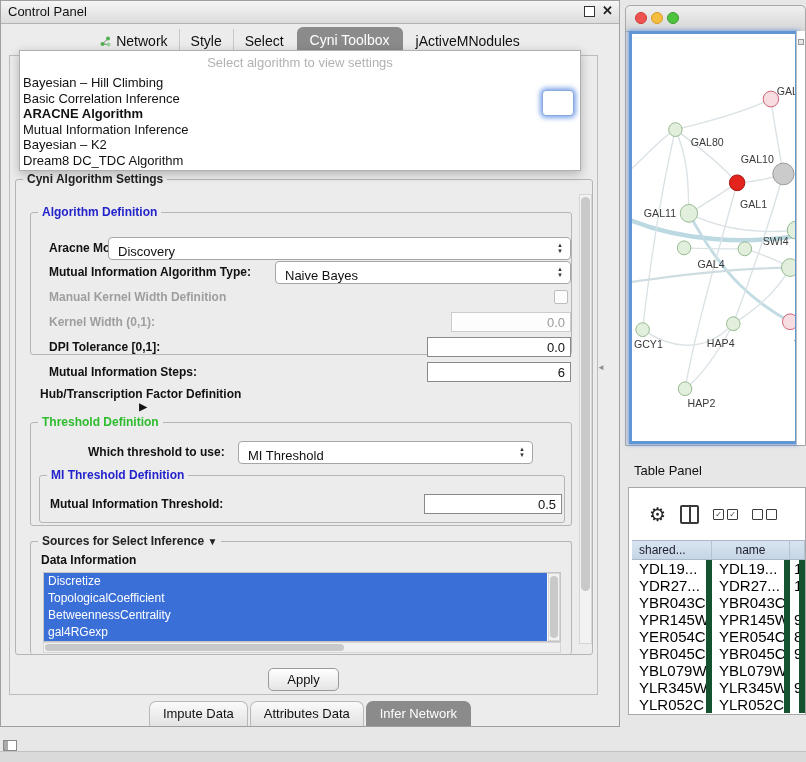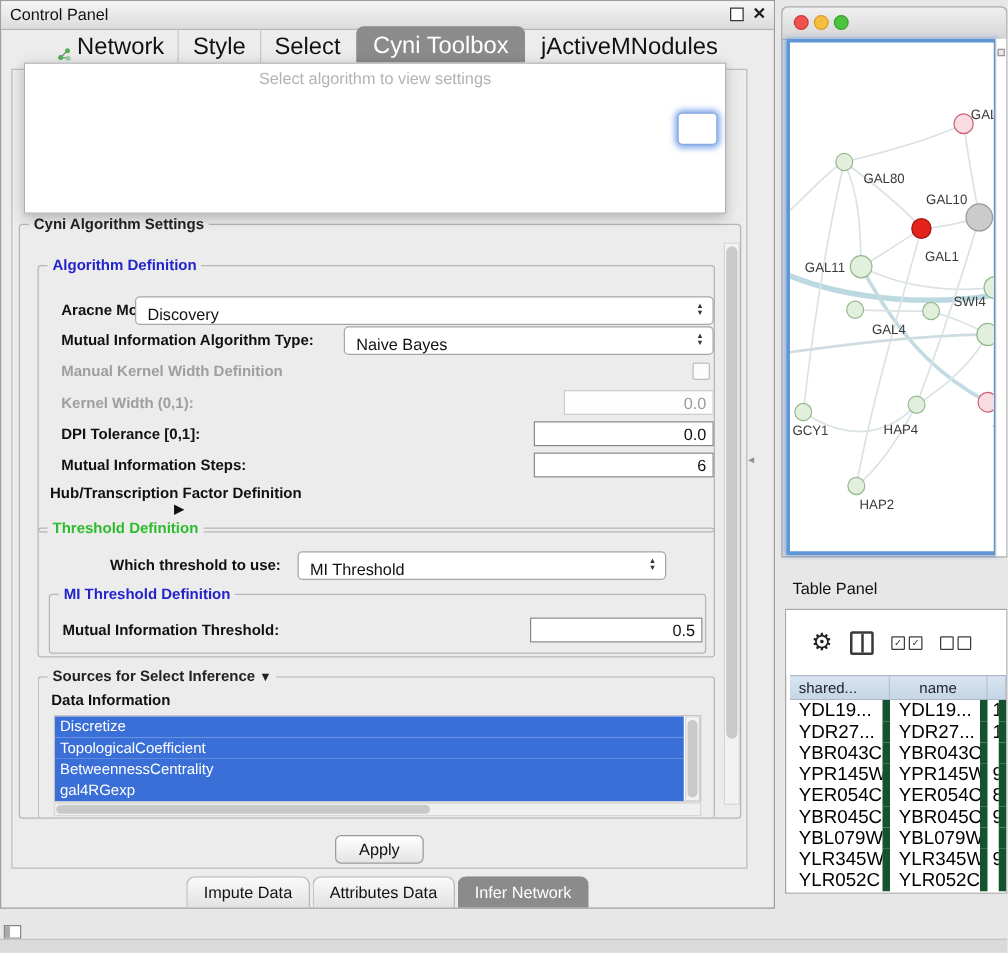--- a/index.html
+++ b/index.html
@@ -8,21 +8,21 @@
 
   
   .cp{position:absolute;left:0;top:8;width:620px;height:727px;background:#ececec;border:1px solid #9f9f9f;box-sizing:border-box;}
   .titlebar{position:absolute;left:0;top:0;right:0;height:22px;background:linear-gradient(#f5f5f5,#dcdcdc);border-bottom:1px solid #b3b3b3;}
   .titlebar .title{position:absolute;left:7px;top:3px;font-size:13px;color:#111;}
   .winbtns{position:absolute;right:6px;top:3px;display:flex;gap:7px;align-items:center;}
   .restore{width:9px;height:9px;border:1.5px solid #333;display:inline-block;background:#fff;}
   .close{font-size:13px;font-weight:bold;color:#222;line-height:14px;}
 
   .tabbar{position:absolute;left:0;top:22px;right:0;height:32px;display:flex;justify-content:center;align-items:flex-end;}
-  .ttab{font-size:19px;color:#111;padding:4px 11px 6px;white-space:nowrap;display:flex;align-items:flex-end;margin-top:11px;}
+  .ttab{font-size:14px;color:#111;padding:4px 11px 6px;white-space:nowrap;display:flex;align-items:center;margin-top:11px;}
   .ttab + .ttab{border-left:1px solid #c8c8c8;}
   .ttab.active{background:#8b8b8b;color:#fff;border-radius:6px 6px 0 0;border-left:none;margin-left:2px;margin-right:2px;padding:5px 13px 7px;}
   .ttab.active + .ttab{border-left:none;}
   .neticon{margin-right:5px;display:inline-flex;}
 
   .content-border{position:absolute;left:8px;top:54px;width:589px;height:640px;border:1px solid #bdbdbd;box-sizing:border-box;}
 
   
   .group{position:absolute;border:1px solid #b5b5b5;border-radius:3px;box-sizing:border-box;}
   .legend{position:absolute;top:-8px;left:7px;background:#ececec;padding:0 4px;font-size:12px;font-weight:bold;white-space:nowrap;}
@@ -136,21 +136,21 @@
       <div class="ttab">Select</div>
       <div class="ttab active">Cyni Toolbox</div>
       <div class="ttab">jActiveMNodules</div>
     </div>
 
     <div class="content-border"></div>
 
     <div class="group" style="left:14px;top:178px;width:578px;height:476px;">
       <span class="legend dark">Cyni Algorithm Settings</span>
 
-      <div class="group" style="left:14px;top:32px;width:542px;height:214px;">
+      <div class="group" style="left:14px;top:32px;width:542px;height:143px;">
         <span class="legend blue">Algorithm Definition</span>
 
         <span class="lbl" style="left:18px;top:24px;line-height:23px;">Aracne Mode:</span>
         <div class="combo" style="left:77px;top:24px;width:463px;">
           <span>Discovery</span>
           <span class="updown">
               <i>▲</i>
               <i>▼</i>
             </span>
         </div>
@@ -228,20 +228,28 @@
     <div class="btn">Apply</div>
 
     <div class="bottombar">
       <div class="btab">Impute Data</div>
       <div class="btab">Attributes Data</div>
       <div class="btab active">Infer Network</div>
     </div>
 
     <div class="popup">
       <div class="phead">Select algorithm to view settings</div>
+      <div>
+          <div class="pitem">Bayesian – Hill Climbing</div>
+          <div class="pitem">Basic Correlation Inference</div>
+          <div class="pitem psel">ARACNE Algorithm</div>
+          <div class="pitem">Mutual Information Inference</div>
+          <div class="pitem">Bayesian – K2</div>
+          <div class="pitem">Dream8 DC_TDC Algorithm</div>
+        </div>
     </div>
     <div class="focusbtn"></div>
   </div>
 
   <div class="splitarrow">◄</div>
 
   <div class="netwin">
     <div class="nethead">
       <span class="tl red"></span>
       <span class="tl yellow"></span>

